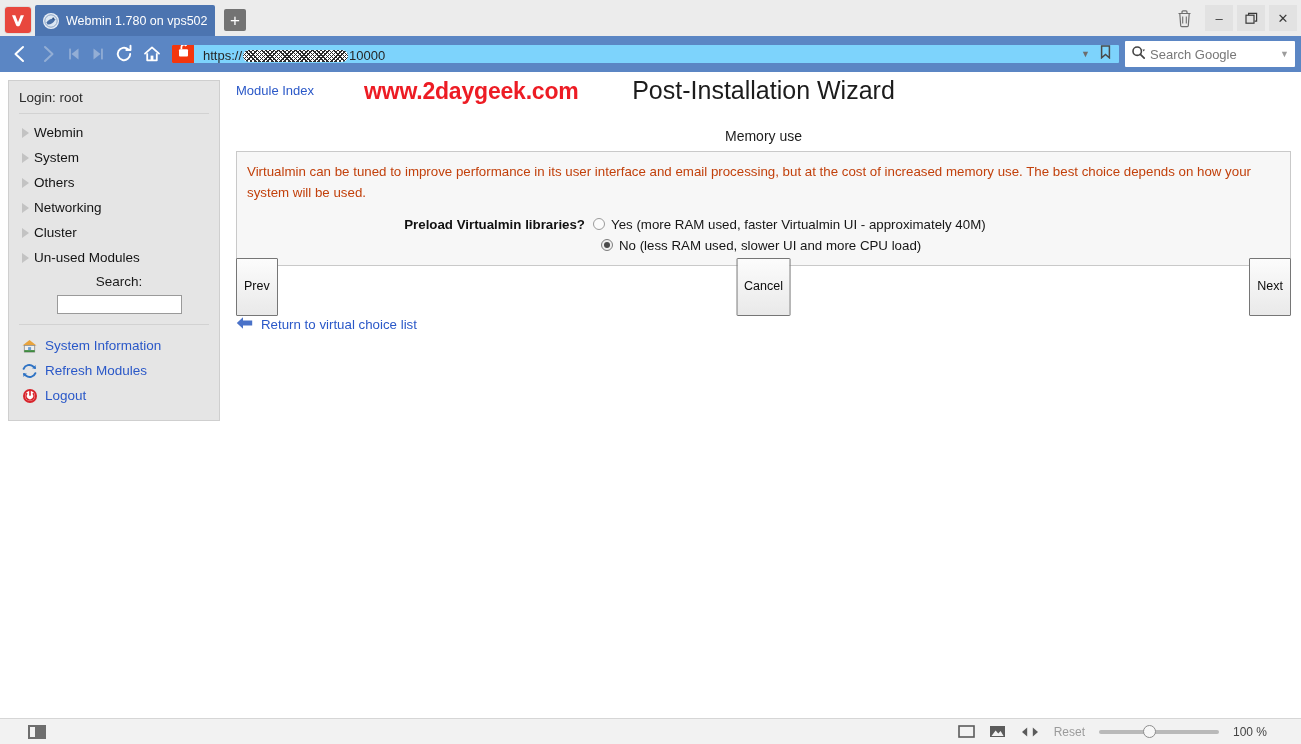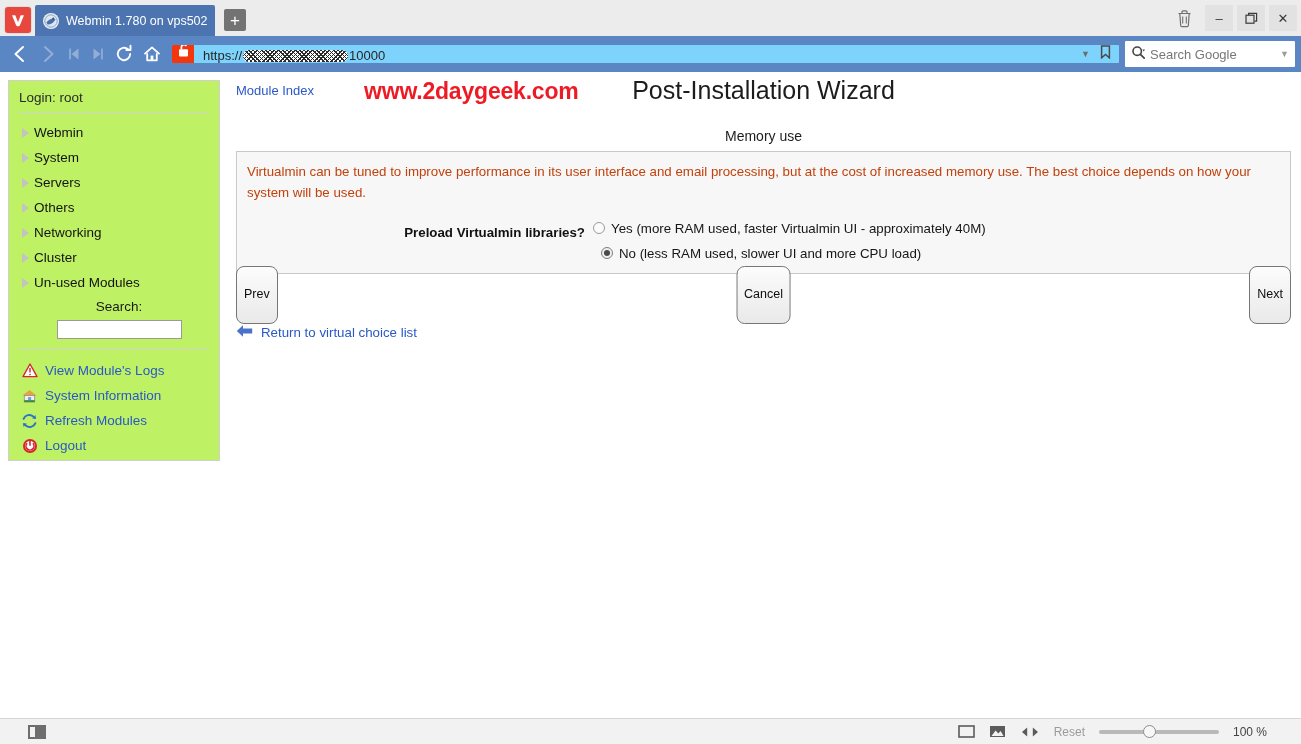--- a/index.html
+++ b/index.html
@@ -120,25 +120,25 @@
   
   .viewport {
     flex: 1 1 auto; background: #ffffff;
     position: relative; overflow: hidden;
     display: flex; align-items: flex-start;
   }
 
   
   .wm-sidebar {
     width: 212px; margin: 8px 0 0 8px;
-    background: #bef264;
+    background: #e5e5e5;
     border: 1px solid #cfcfcf;
     font-size: 13.5px; color: #1a1a1a;
     flex: 0 0 212px;
-    padding-bottom: 2px;
+    padding-bottom: 12px;
   }
   .wm-login { padding: 9px 0 7px 10px; font-size: 13.5px; color: #2b2b2b; }
   .wm-hr { height: 1px; background: #d2d2d2; margin: 1px 10px 6px 10px; }
 
   .wm-item {
     display: flex; align-items: center; gap: 5px;
     padding: 5px 0 5px 13px;
     font-size: 13.5px; color: #131313;
   }
   .tri {
@@ -200,21 +200,21 @@
     margin-top: 7px;
   }
   .panel-text {
     font-size: 13.3px; color: #c2410c; line-height: 1.57;
     padding: 0 2px;
   }
   .form-rows { margin-top: 13px; }
   .form-row { display: flex; align-items: center; font-size: 13.3px; }
   .form-label {
     width: 348px; text-align: right; font-weight: bold;
-    color: #111; padding-right: 8px; font-size: 13.3px; margin-top: 8px;
+    color: #111; padding-right: 8px; font-size: 13.3px;
   }
   .radio {
     width: 12px; height: 12px; border-radius: 50%;
     border: 1px solid #9b9b9b; background: #fbfbfb;
     flex: 0 0 12px; margin-right: 6px;
     display: flex; align-items: center; justify-content: center;
   }
   .radio.checked { border-color: #7d7d7d; background: #efefef; }
   .radio.checked::after {
     content: ""; width: 6px; height: 6px; border-radius: 50%;
@@ -227,21 +227,21 @@
   .btnrow {
     display: flex; align-items: center;
     margin-top: 9px; position: relative; height: 24px;
   }
   .btn {
     border: 1px solid #767676;
     background: linear-gradient(#fcfcfc, #e9e9e9);
     font-size: 12.5px; color: #0d0d0d;
     padding: 20px 7px; line-height: 1.25;
     font-family: "Liberation Sans", sans-serif;
-    border-radius: 8px;
+    border-radius: 1px;
   }
   .btn-prev { position: absolute; left: 0; }
   .btn-cancel { position: absolute; left: 50%; transform: translateX(-50%); }
   .btn-next { position: absolute; right: 0; }
 
   .return-row {
     display: flex; align-items: center; gap: 8px;
     margin-top: 17px; font-size: 13.3px;
   }
   .return-row a { color: #2a58c8; text-decoration: none; }
@@ -397,24 +397,20 @@
       <div class="wm-item">
         <span class="tri"></span>
         <span>Webmin</span>
       </div>
       <div class="wm-item">
         <span class="tri"></span>
         <span>System</span>
       </div>
       <div class="wm-item">
         <span class="tri"></span>
-        <span>Servers</span>
-      </div>
-      <div class="wm-item">
-        <span class="tri"></span>
         <span>Others</span>
       </div>
       <div class="wm-item">
         <span class="tri"></span>
         <span>Networking</span>
       </div>
       <div class="wm-item">
         <span class="tri"></span>
         <span>Cluster</span>
       </div>
@@ -423,30 +419,20 @@
         <span>Un-used Modules</span>
       </div>
 
       <div class="wm-search-row">
         <span>Search:</span>
         <input class="wm-search-input" type="text" value="" style="">
       </div>
 
       <div class="wm-hr2"></div>
 
-      <div class="wm-link-row">
-        <span class="ico16">
-          <svg width="16" height="15" viewBox="0 0 16 15">
-            <path d="M8 1 L15 13.6 H1 Z" fill="#ffffff" stroke="#d8242b" stroke-width="1.4" stroke-linejoin="round"></path>
-            <path d="M8 5 V9.6" stroke="#d8242b" stroke-width="1.4"></path>
-            <circle cx="8" cy="11.5" r="0.85" fill="#d8242b"></circle>
-          </svg>
-        </span>
-        <span class="wm-link-text">View Module's Logs</span>
-      </div>
 
       <div class="wm-link-row">
         <span class="ico16">
           <svg width="17" height="16" viewBox="0 0 17 16">
             <path d="M1.5 7.6 L8.5 2 L15.5 7.6 Z" fill="#e8a33d"></path>
             <rect x="3.3" y="7.4" width="10.4" height="6.6" fill="#efefef" stroke="#8d8d8d" stroke-width="0.8"></rect>
             <rect x="3.3" y="12.1" width="10.4" height="2" fill="#3f8a3f"></rect>
             <rect x="7.1" y="9.1" width="3" height="3" fill="#6b9fd4"></rect>
           </svg>
         </span>

